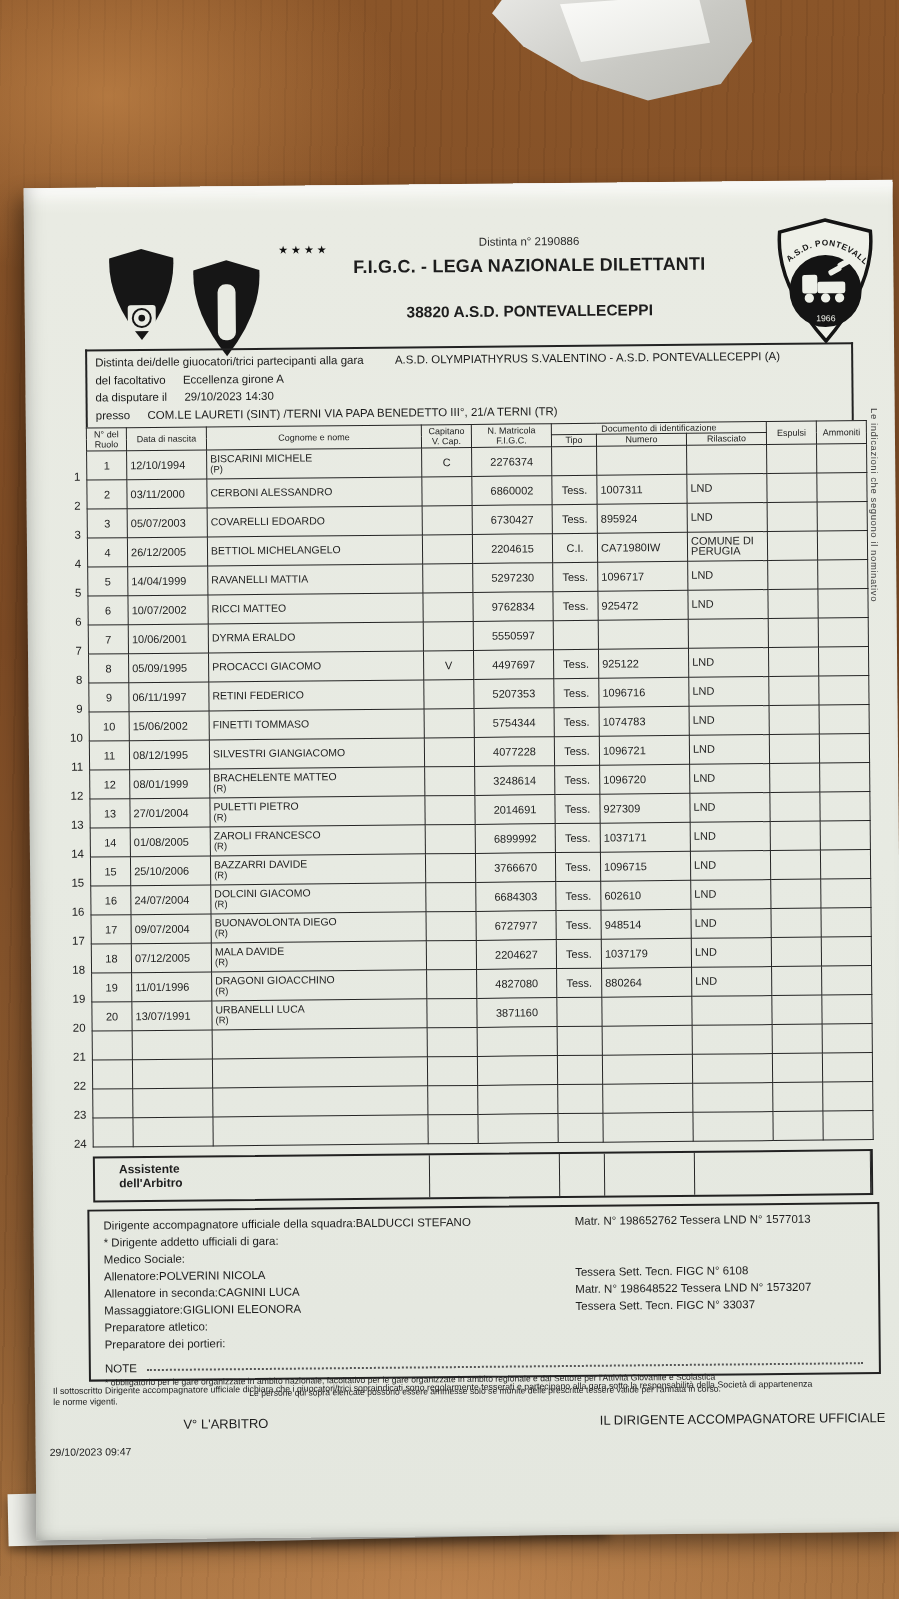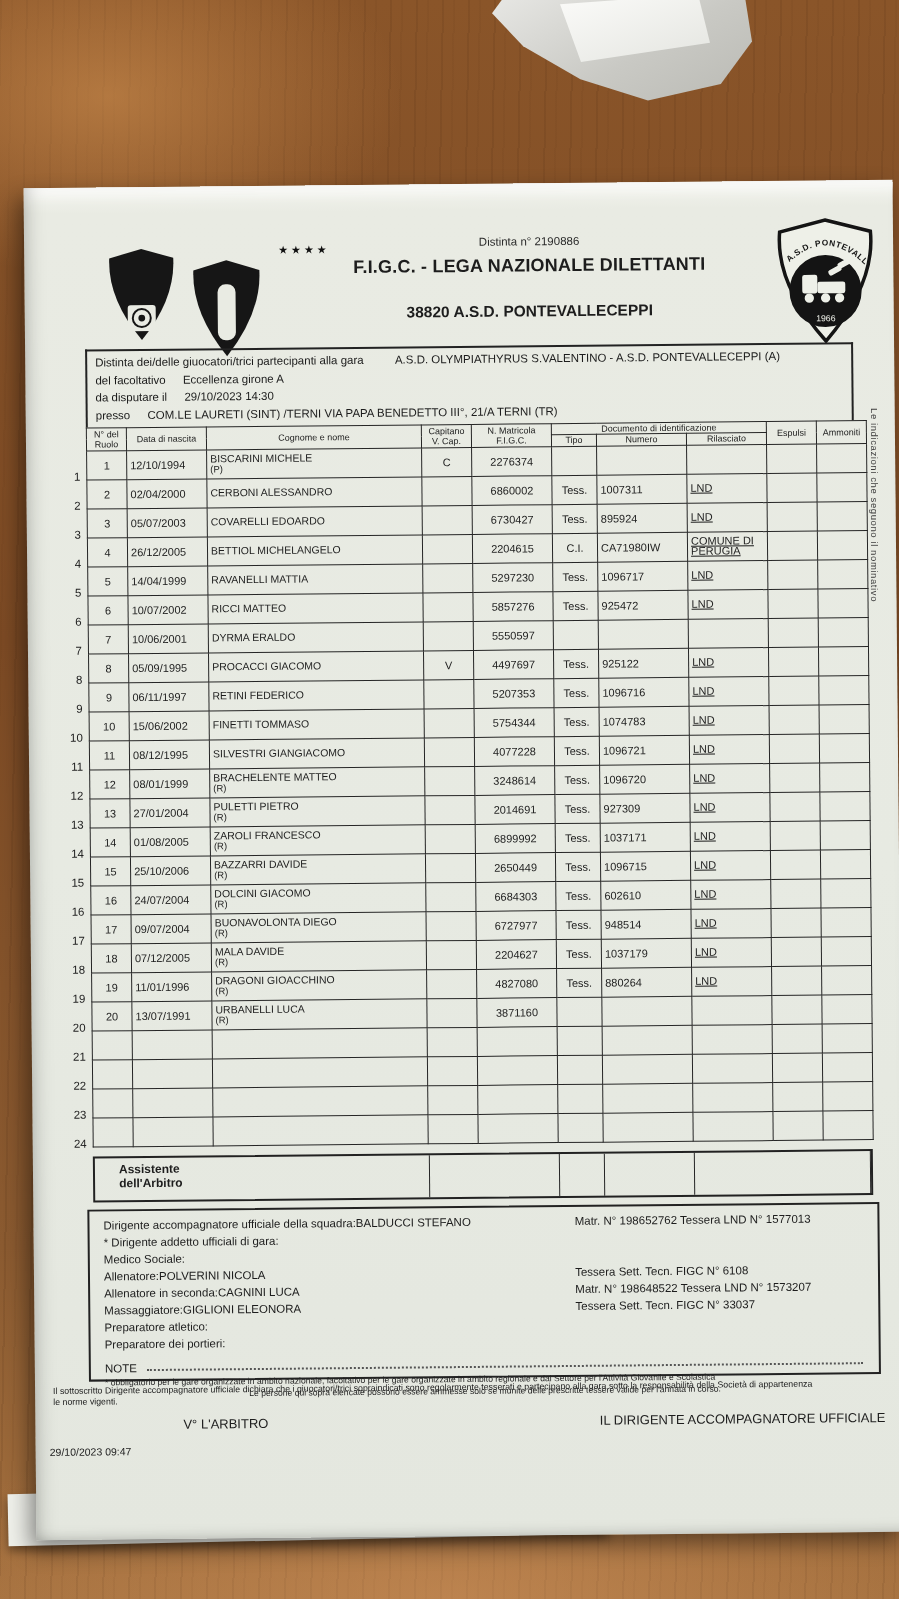--- a/index.html
+++ b/index.html
@@ -49,21 +49,21 @@
   .inforow.first .val{margin-left:28px;}
 
   
   table.roster{position:absolute;left:60px;top:240px;width:780px;border-collapse:collapse;table-layout:fixed;}
   table.roster th,table.roster td{border:1.4px solid #262626;padding:0 3px;overflow:hidden;}
   table.roster th{font-weight:normal;font-size:9px;line-height:1.15;text-align:center;}
   table.roster td{font-size:11px;height:29px;}
   .td-c{text-align:center;}
   .name-l1{font-size:10.5px;line-height:11px;}
   .name-l2{font-size:9.5px;line-height:10px;}
-  .ril{font-size:9px;line-height:9.5px;text-decoration:underline;}
+  .ril{font-size:9px;line-height:9.5px;}
   col.c-ruolo{width:40px}col.c-dob{width:80px}col.c-name{width:215px}col.c-cap{width:50px}
   col.c-matr{width:80px}col.c-tipo{width:45px}col.c-num{width:90px}col.c-ril{width:80px}
   col.c-esp{width:50px}col.c-amm{width:50px}
 
   
   .gutter{position:absolute;left:26px;top:275px;width:28px;}
   .gutter div{height:29px;line-height:29px;text-align:right;font-size:11.5px;color:#222;}
 
   
   .assist{position:absolute;left:60px;top:969px;width:780px;height:46px;display:flex;border:2px solid #222;}
@@ -235,21 +235,21 @@
             <td class="td-c">C</td>
             <td class="td-c">2276374</td>
             <td class="td-c"></td>
             <td></td>
             <td class="ril"></td>
             <td></td>
             <td></td>
           </tr>
           <tr>
             <td class="td-c">2</td>
-            <td>02/04/2000</td>
+            <td>03/11/2000</td>
             <td>
               <div class="name-l1">CERBONI ALESSANDRO</div>
             </td>
             <td class="td-c"></td>
             <td class="td-c">6860002</td>
             <td class="td-c">Tess.</td>
             <td>1007311</td>
             <td class="ril">LND</td>
             <td></td>
             <td></td>
@@ -296,21 +296,21 @@
             <td></td>
             <td></td>
           </tr>
           <tr>
             <td class="td-c">6</td>
             <td>10/07/2002</td>
             <td>
               <div class="name-l1">RICCI MATTEO</div>
             </td>
             <td class="td-c"></td>
-            <td class="td-c">5857276</td>
+            <td class="td-c">9762834</td>
             <td class="td-c">Tess.</td>
             <td>925472</td>
             <td class="ril">LND</td>
             <td></td>
             <td></td>
           </tr>
           <tr>
             <td class="td-c">7</td>
             <td>10/06/2001</td>
             <td>
@@ -426,21 +426,21 @@
             <td></td>
           </tr>
           <tr>
             <td class="td-c">15</td>
             <td>25/10/2006</td>
             <td>
               <div class="name-l1">BAZZARRI DAVIDE</div>
               <div class="name-l2">(R)</div>
             </td>
             <td class="td-c"></td>
-            <td class="td-c">2650449</td>
+            <td class="td-c">3766670</td>
             <td class="td-c">Tess.</td>
             <td>1096715</td>
             <td class="ril">LND</td>
             <td></td>
             <td></td>
           </tr>
           <tr>
             <td class="td-c">16</td>
             <td>24/07/2004</td>
             <td>

